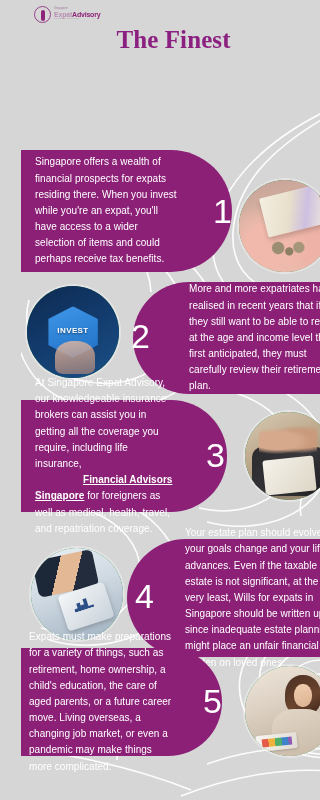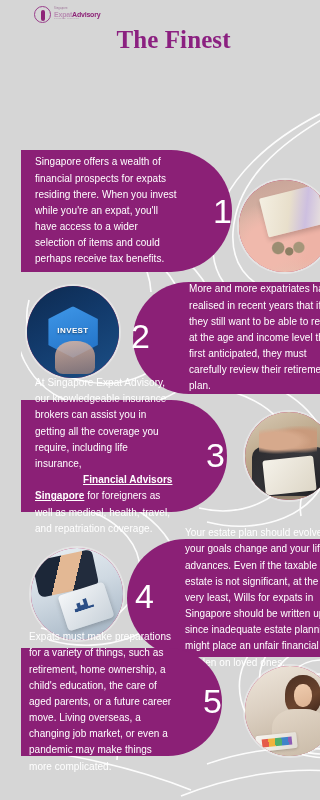--- a/index.html
+++ b/index.html
@@ -41,21 +41,21 @@
     color:#ffffff; font-size:10px; line-height:1.62; letter-spacing:.05px;
   }
   .panel-text a, .panel-text .lnk {
     color:#ffffff; font-weight:bold; text-decoration:underline;padding-left:48px;
   }
 
   .num { position:absolute; color:#ffffff; font-size:34px; line-height:1;
          font-weight:400; font-family:"Liberation Sans", sans-serif; z-index:4; }
 
   .photo { position:absolute; border-radius:50%; overflow:hidden; z-index:4;
-           background:#be185d; box-shadow:0 0 0 2px rgba(255,255,255,.35); }
+           background:#15803d; box-shadow:0 0 0 2px rgba(255,255,255,.35); }
   .photo .ph-inner { position:absolute; inset:0; }
 
   
   .ph-money { background:
       radial-gradient(circle at 30% 72%, #f0b9ac 0 22%, rgba(240,185,172,0) 46%),
       radial-gradient(circle at 72% 66%, #eeb3a6 0 20%, rgba(238,179,166,0) 44%),
       linear-gradient(165deg,#c4a196 0%,#d8b3a4 38%,#e9c3b2 100%); }
   .ph-money::before { content:""; position:absolute; left:26%; top:12%; width:64%; height:44%;
       background:linear-gradient(110deg,#f4efe2 0%,#e8dfcb 45%,#cdbfe0 70%,#efe9dc 100%);
       transform:rotate(-14deg); border-radius:2px;

